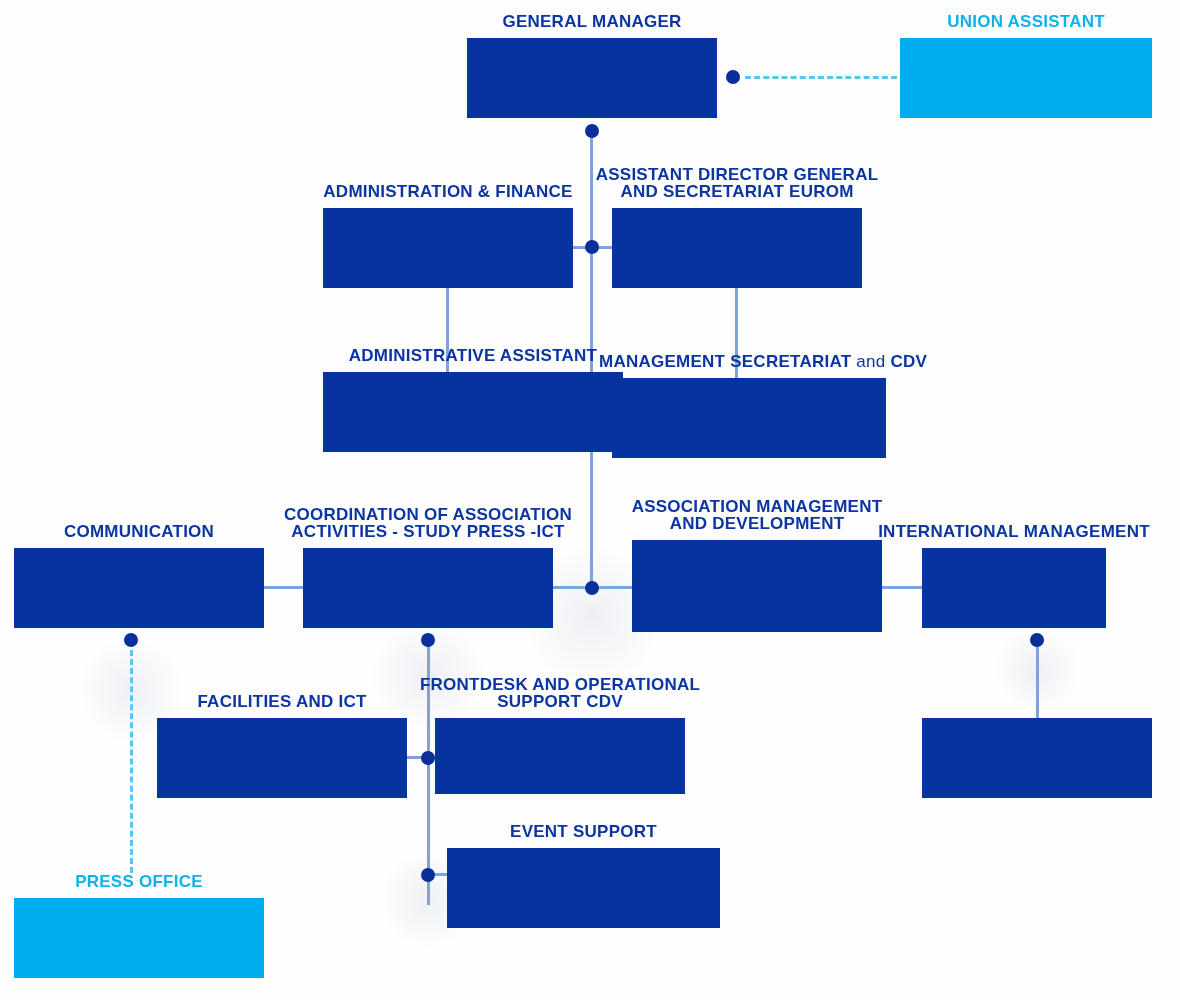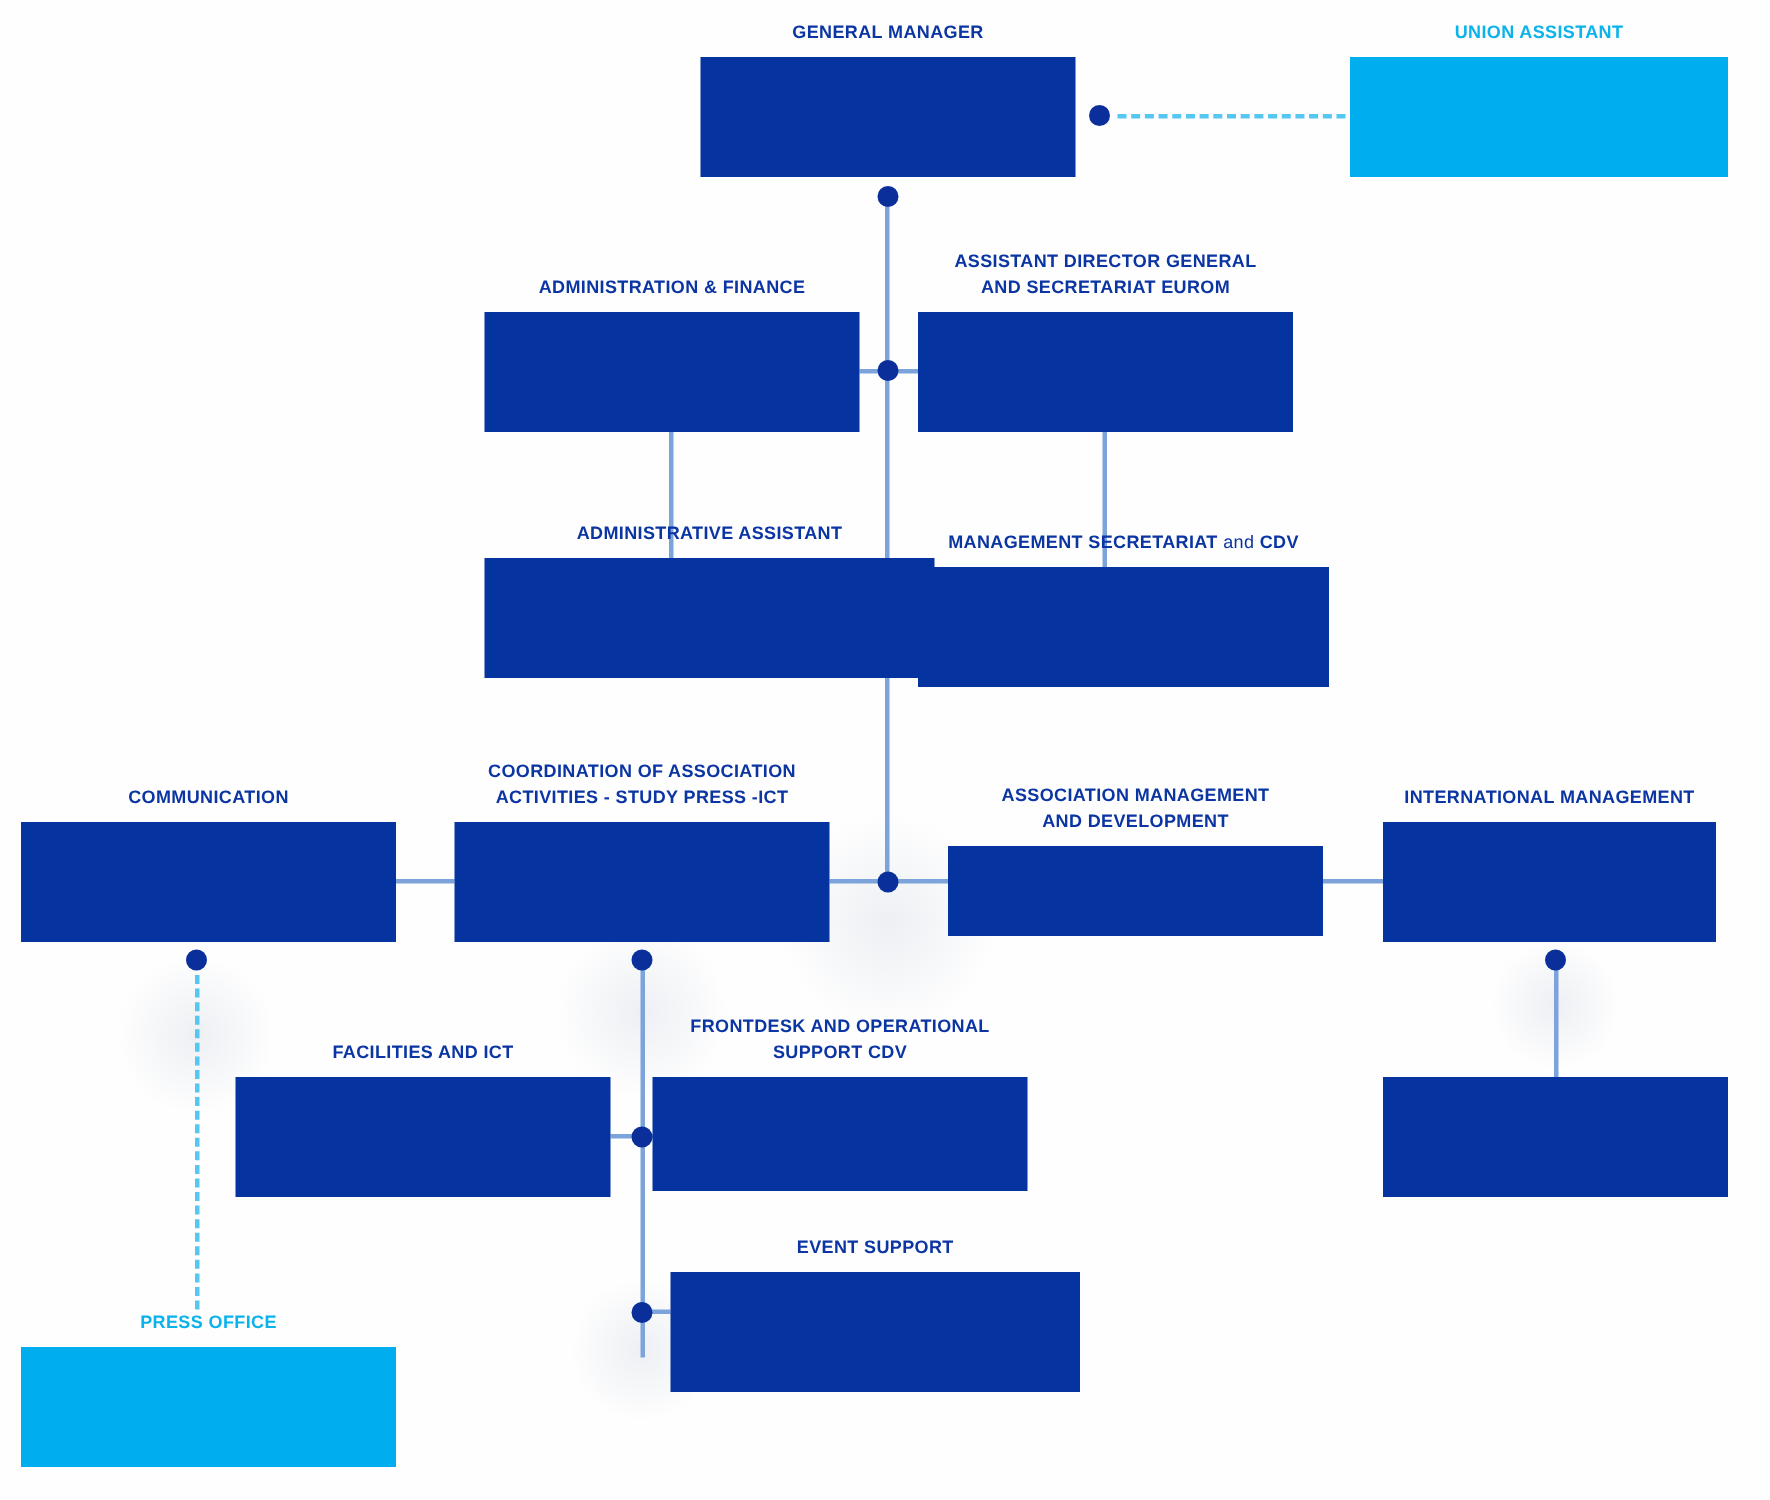--- a/index.html
+++ b/index.html
@@ -22,35 +22,35 @@
     background:var(--dot,#0A2F9B);transform:translate(-50%,-50%);z-index:3;}
   
   .node{position:absolute;z-index:2;}
   .node .box{width:100%;height:100%;background:var(--box-primary,#0533A0);}
   .node.accent .box{background:var(--box-accent,#00AEEF);}
   .node .label{
     position:absolute;bottom:calc(100% + 8px);left:50%;transform:translateX(-50%);
     width:max-content;max-width:300px;text-align:center;
     white-space:pre-line;
     color:var(--label-primary,#0B35A2);
-    font-size:12px;font-weight:700;letter-spacing:.25px;line-height:17px;
+    font-size:17px;font-weight:700;letter-spacing:.25px;line-height:17px;
   }
   .node.accent .label{color:var(--label-accent,#0CB2EA);white-space:nowrap;}
   .label .lw{font-weight:400;}
   
   .n-gm{left:467px;top:38px;width:250px;height:80px}
   .n-uc{left:900px;top:38px;width:252px;height:80px}
   .n-af{left:323px;top:208px;width:250px;height:80px}
   .n-adg{left:612px;top:208px;width:250px;height:80px}
   .n-aa{left:323px;top:372px;width:300px;height:80px}
   .n-ms{left:612px;top:378px;width:274px;height:80px}
   .n-com{left:14px;top:548px;width:250px;height:80px}
   .n-coord{left:303px;top:548px;width:250px;height:80px}
-  .n-amd{left:632px;top:564px;width:250px;height:60px}
-  .n-im{left:922px;top:548px;width:222px;height:80px}
+  .n-amd{left:632px;top:540px;width:250px;height:92px}
+  .n-im{left:922px;top:548px;width:184px;height:80px}
   .n-fac{left:157px;top:718px;width:250px;height:80px}
   .n-fd{left:435px;top:718px;width:250px;height:76px}
   .n-is{left:922px;top:718px;width:230px;height:80px}
   .n-es{left:447px;top:848px;width:273px;height:80px}
   .n-po{left:14px;top:898px;width:250px;height:80px}
 </style>
 </head>
 <body>
 
 <div class="stage">

